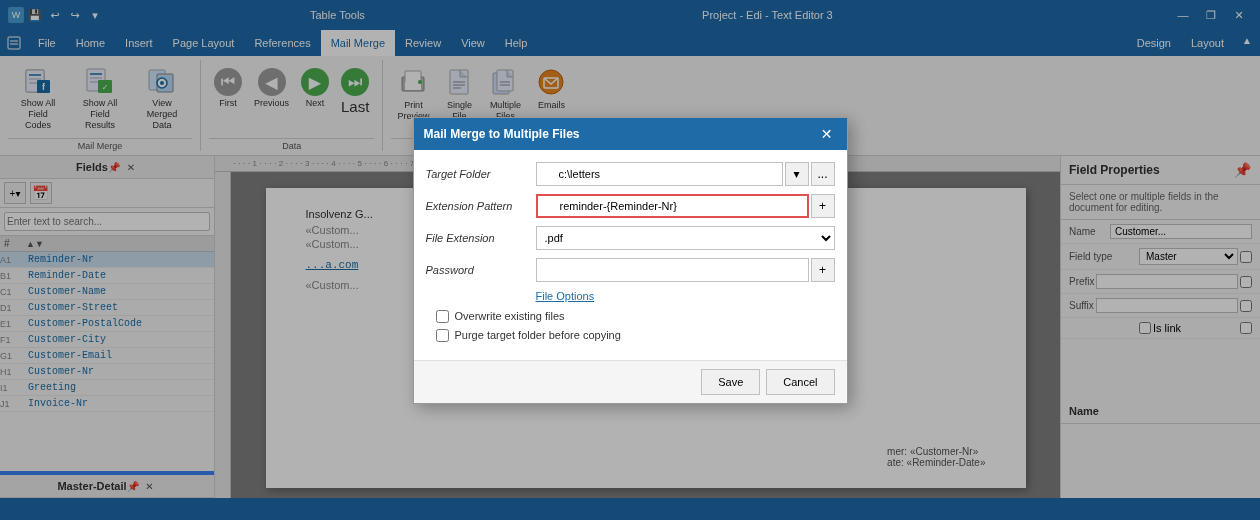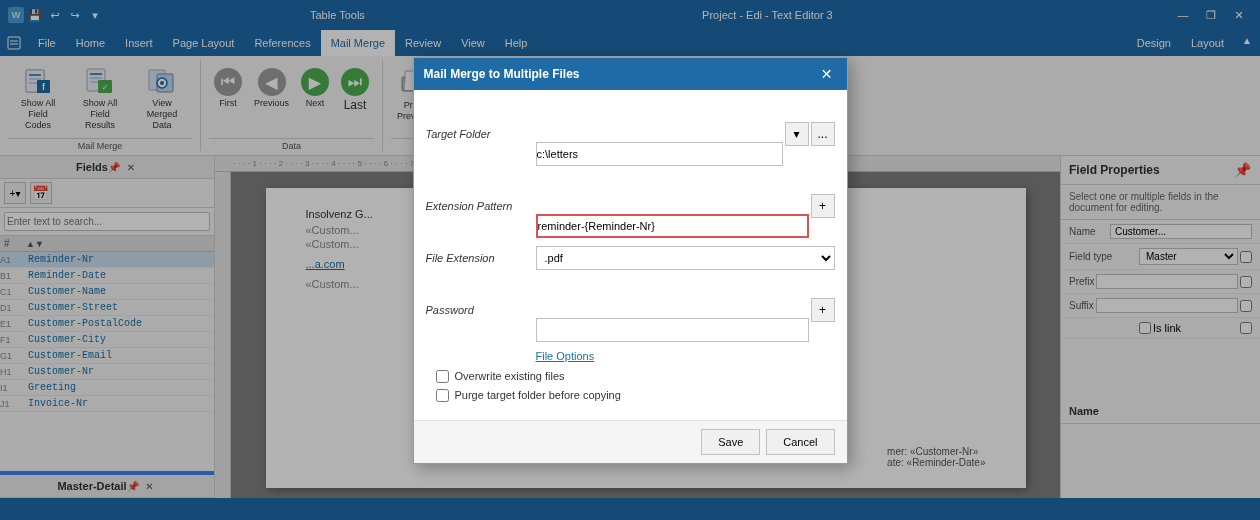--- a/index.html
+++ b/index.html
@@ -225,21 +225,21 @@
     .doc-page {
       background: white;
       margin: 16px auto;
       width: 760px;
       min-height: 300px;
       padding: 20px 40px;
       box-shadow: 2px 2px 8px rgba(0,0,0,0.3);
       font-size: 11px;
       position: relative;
     }
-    .doc-link { color: #1a6ea8; text-decoration: underline; }
+    .doc-link { color: #1a6ea8; text-decoration: underline; font-family: Liberation Mono, monospace; }
 
     
     .right-panel {
       width: 200px;
       background: #f5f5f5;
       border-left: 1px solid #d0d0d0;
       display: flex;
       flex-direction: column;
     }
     .right-panel-header {
@@ -335,24 +335,23 @@
     .dialog-label { width: 110px; font-size: 11px; color: #333; font-style: italic; }
     .dialog-field {
       flex: 1;
       display: flex;
       align-items: center;
       gap: 2px;
     }
     .dialog-input {
       flex: 1;
       border: 1px solid #c0c0c0;
-      padding: 3px 0;
+      padding: 3px 22px;
       font-size: 11px;
       height: 24px;
-      margin-top: 40px;
     }
     .dialog-input.highlighted {
       border: 2px solid #e05050;
     }
     .dialog-select {
       flex: 1;
       border: 1px solid #c0c0c0;
       padding: 2px 4px;
       font-size: 11px;
       height: 24px;
@@ -518,21 +517,21 @@
       <button class="ribbon-btn-small">
         <div class="nav-icon gray">◀</div>
         <span style="font-size:9px;">Previous</span>
       </button>
       <button class="ribbon-btn-small">
         <div class="nav-icon green">▶</div>
         <span style="font-size:9px;">Next</span>
       </button>
       <button class="ribbon-btn-small">
         <div class="nav-icon green">⏭</div>
-        <span style="font-size:12px;text-align:center;">Last</span>
+        <span style="font-size:15px;text-align:center;">Last</span>
       </button>
     </div>
     <div class="ribbon-group-label">Data</div>
   </div>
 
   <div class="ribbon-group">
     <div class="ribbon-buttons">
       <button class="ribbon-btn">
         <div class="ribbon-icon">
           <svg width="30" height="30" viewBox="0 0 30 30">

